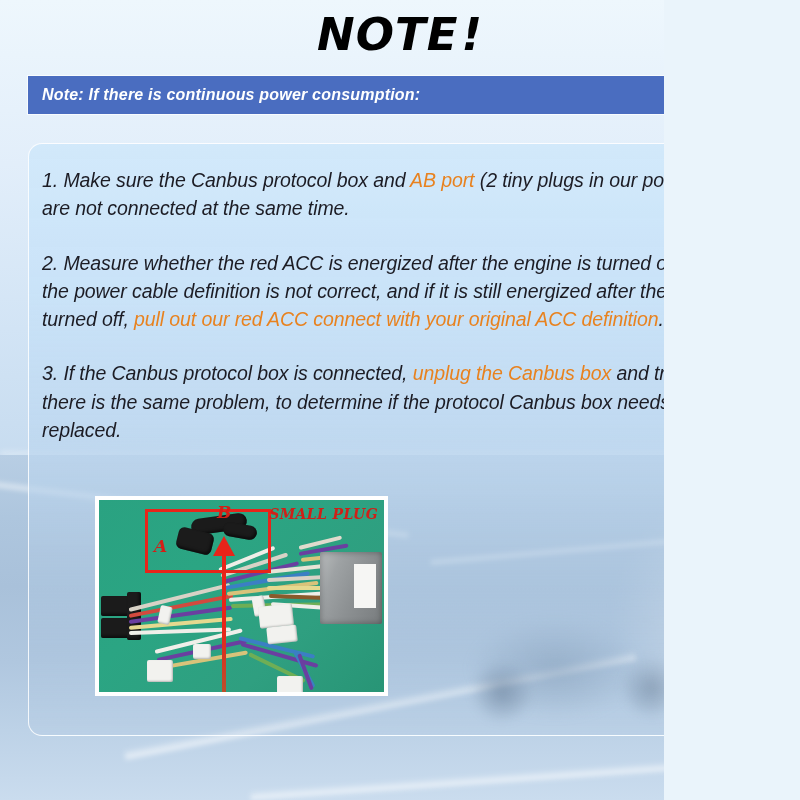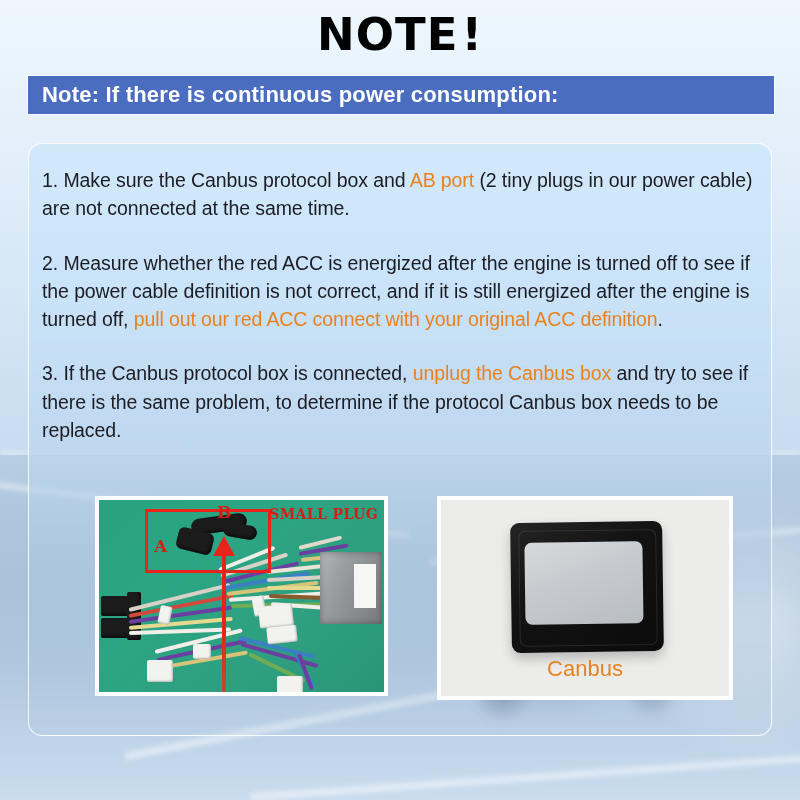--- a/index.html
+++ b/index.html
@@ -10,34 +10,35 @@
     width: 800px;
     height: 800px;
     overflow: hidden;
     font-family: "Liberation Sans", sans-serif;
     background: #eaf4fb;
   }
 
   
   #page {
     position: relative;
-    width: 800px;
+    width: 664px;
     height: 800px;
     overflow: hidden;
     background: linear-gradient(180deg,
         #eef7fd 0%,
         #e4f1fb 14%,
         #dcecfa 26%,
         #cfe3f6 40%,
         #c4daf0 52%,
         #b9d0e8 62%,
         #b3cbe4 72%,
         #bcd2e8 84%,
         #c9dcee 94%,
         #d2e2f1 100%);
+    font-style: italic;
   }
 
   
   .bg-layer { position:absolute; left:0; top:0; width:800px; height:800px; pointer-events:none; }
 
   .bg-sky {
     position:absolute; left:0; top:0; width:800px; height:470px;
     background: linear-gradient(180deg,#eef7fd 0%, #e2eefa 35%, #d2e4f5 70%, #c6dbef 100%);
   }
   .bg-hills {
@@ -106,21 +107,21 @@
   .header-bar {
     position: absolute;
     left: 28px; top: 76px;
     width: 746px; height: 38px;
     background: #4a6dc0;
     box-shadow: 0 0 0 1px rgba(255,255,255,.7);
     display: flex; align-items: center;
   }
   .header-bar-text {
     color: #ffffff;
-    font-size: 22px;
+    font-size: 16px;
     font-weight: bold;
     padding-left: 14px;
     letter-spacing: .2px;
     white-space: nowrap;
     font-family: "Liberation Sans", sans-serif;
   }
 
   
   .content-card {
     position: absolute;
@@ -363,21 +364,14 @@
 
       <div class="redrect"></div>
       <div class="lblA">A</div>
       <div class="lblB">B</div>
       <div class="redarrow-shaft"></div>
       <div class="redarrow-head"></div>
       <div class="smallplug-label">SMALL PLUG</div>
     </div>
   </div>
 
-  <div class="photo-canbus">
-    <div class="canbus-box">
-      <div class="canbus-seam"></div>
-      <div class="canbus-label"></div>
-    </div>
-    <div class="canbus-caption">Canbus</div>
-  </div>
 
 </div>
 
 </body></html>

